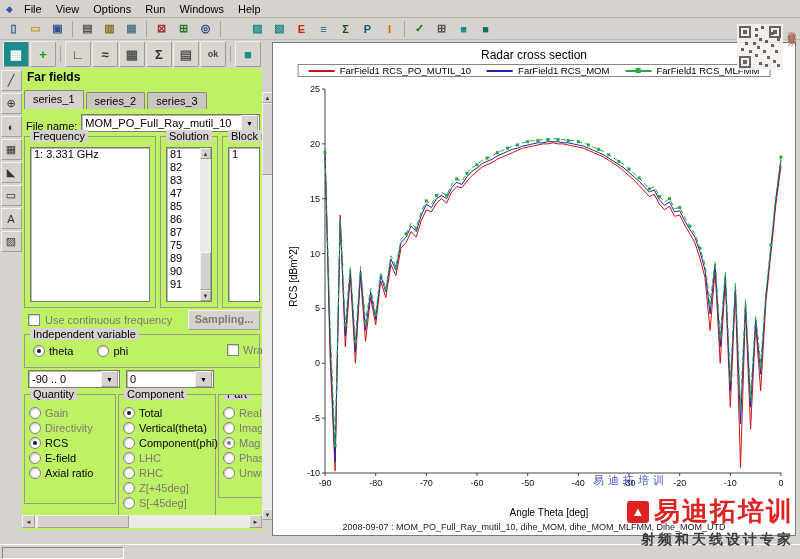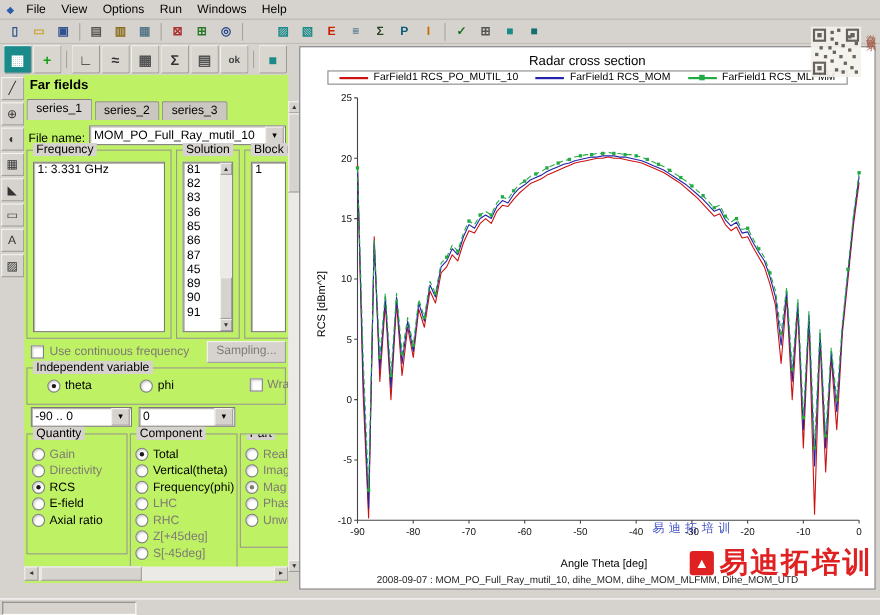--- a/index.html
+++ b/index.html
@@ -44,29 +44,29 @@
   .sol-wrap{display:flex;height:100%;}
   .sol-col{flex:1;overflow:hidden;}
   .vsb{width:11px;display:flex;flex-direction:column;background:#eceae6;flex:0 0 auto;}
   .sb-btn{width:11px;height:11px;background:#d6d3ce;border:1px outset #f4f2ee;font-size:6px;display:flex;align-items:center;justify-content:center;color:#333;box-sizing:border-box;cursor:default;}
   .sb-track{flex:1;display:flex;flex-direction:column;}
   .sb-thumb{background:#d6d3ce;border:1px outset #f4f2ee;box-sizing:border-box;cursor:default;}
 
   .chk-row{position:absolute;left:6px;top:246px;display:flex;align-items:center;gap:5px;color:#7e7a74;}
   .checkbox{width:12px;height:12px;background:#fff;border:1px solid #808080;box-shadow:inset 1px 1px 2px #c8c8c8;box-sizing:border-box;flex:0 0 auto;cursor:default;}
   .btn{position:absolute;background:#d6d3ce;border:1px outset #f4f2ee;font-size:11px;color:#7e7a74;text-align:center;cursor:default;}
-  #sampling-btn{left:166px;top:242px;width:70px;height:18px;line-height:16px;}
+  #sampling-btn{left:166px;top:242px;width:70px;height:18px;line-height:16px;font-weight:bold;}
 
   .grp-ind{left:2px;top:266px;width:236px;height:34px;}
   .ropt{display:flex;align-items:center;gap:4px;height:15px;padding-left:4px;white-space:nowrap;cursor:default;}
   .radio{width:12px;height:12px;border-radius:50%;background:#fff;border:1px solid #808080;box-shadow:inset 1px 1px 2px #c8c8c8;box-sizing:border-box;position:relative;flex:0 0 auto;}
   .radio.sel::after{content:"";position:absolute;left:3px;top:3px;width:4px;height:4px;border-radius:50%;background:#1a1a1a;}
   .radio.dis.sel::after{background:#7e7a74;}
   .dis{color:#7e7a74;}
-  .ind-row{position:absolute;left:14px;top:8px;display:flex;gap:40px;}
+  .ind-row{position:absolute;left:4px;top:8px;display:flex;gap:20px;}
   .wrap-chk{position:absolute;left:202px;top:9px;display:flex;align-items:center;gap:4px;color:#7e7a74;}
   .combo-sm{position:absolute;width:92px;height:18px;display:flex;align-items:center;box-sizing:border-box;}
   #combo-range{left:6px;top:302px;}
   #combo-phi{left:104px;top:302px;width:88px;}
 
   .grp-quant{left:2px;top:326px;width:92px;height:110px;padding-top:10px;}
   .grp-comp{left:96px;top:326px;width:98px;height:130px;padding-top:10px;}
   .grp-part{left:196px;top:326px;width:48px;height:104px;padding-top:10px;overflow:hidden;}
 
   .panel-hscroll{position:absolute;left:0;top:447px;width:240px;height:13px;display:flex;background:#eceae6;z-index:5;}
@@ -196,25 +196,25 @@
     </div>
 
     <div class="grp grp-sol">
       <span class="grp-lbl">Solution</span>
       <div class="lst sunken" style="padding:0;">
         <div class="sol-wrap">
           <div class="sol-col">
             <div class="li">81</div>
             <div class="li">82</div>
             <div class="li">83</div>
-            <div class="li">36</div>
+            <div class="li">47</div>
             <div class="li">85</div>
             <div class="li">86</div>
             <div class="li">87</div>
-            <div class="li">45</div>
+            <div class="li">75</div>
             <div class="li">89</div>
             <div class="li">90</div>
             <div class="li">91</div>
           </div>
           <div class="vsb">
             <div class="sb-btn">▲</div>
             <div class="sb-track" style="justify-content:flex-end;">
                 <div class="sb-thumb" style="height:38px;"></div>
               </div>
             <div class="sb-btn">▼</div>
@@ -292,21 +292,21 @@
       <div class="ropt">
           <span class="radio sel"></span>
           <span>Total</span>
         </div>
       <div class="ropt">
           <span class="radio"></span>
           <span>Vertical(theta)</span>
         </div>
       <div class="ropt">
           <span class="radio"></span>
-          <span>Frequency(phi)</span>
+          <span>Component(phi)</span>
         </div>
       <div class="ropt dis">
           <span class="radio dis"></span>
           <span>LHC</span>
         </div>
       <div class="ropt dis">
           <span class="radio dis"></span>
           <span>RHC</span>
         </div>
       <div class="ropt dis">
@@ -514,19 +514,20 @@
       </g>
     </svg>
     <span class="qr-caption">微信联系</span>
   </div>
 
   <div class="brand">
     <div class="brand-top">
       <span class="brand-logo">▲</span>
       <span class="brand-text">易迪拓培训</span>
     </div>
+    <div class="brand-tagline">射频和天线设计专家</div>
   </div>
 
   <div class="statusbar">
     <div class="status-cell"></div>
   </div>
 
 </div>
 
 </body></html>

